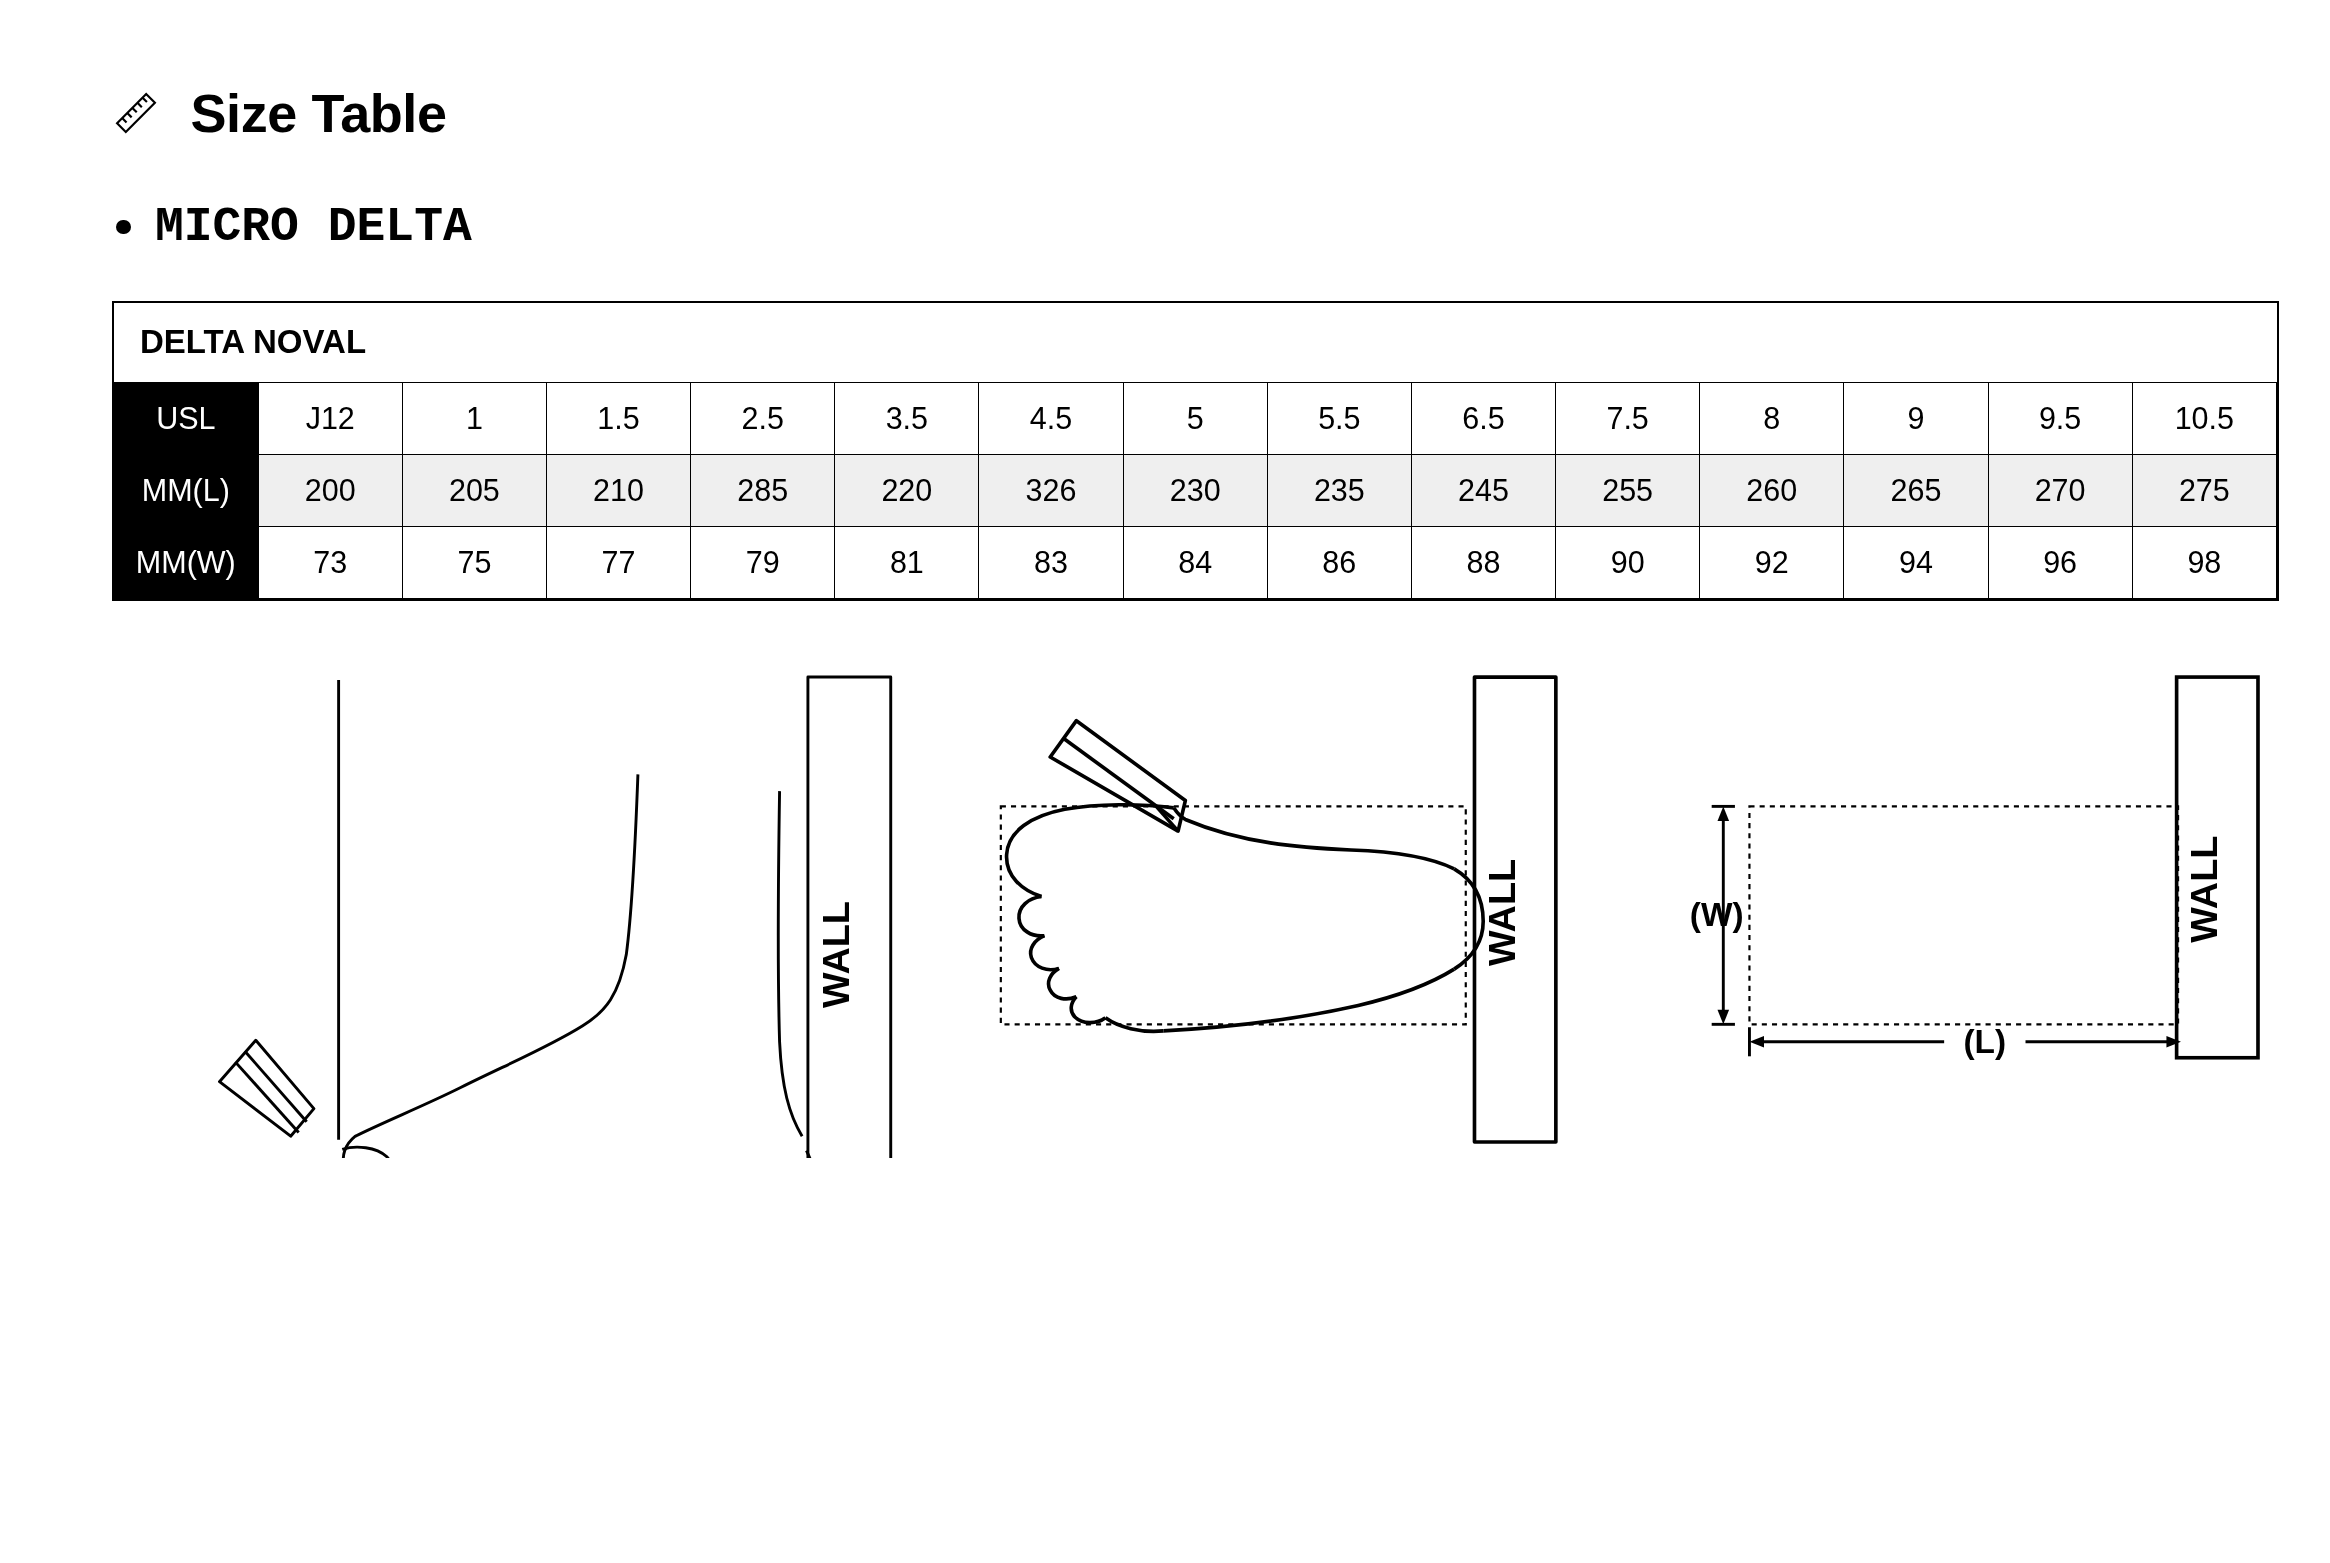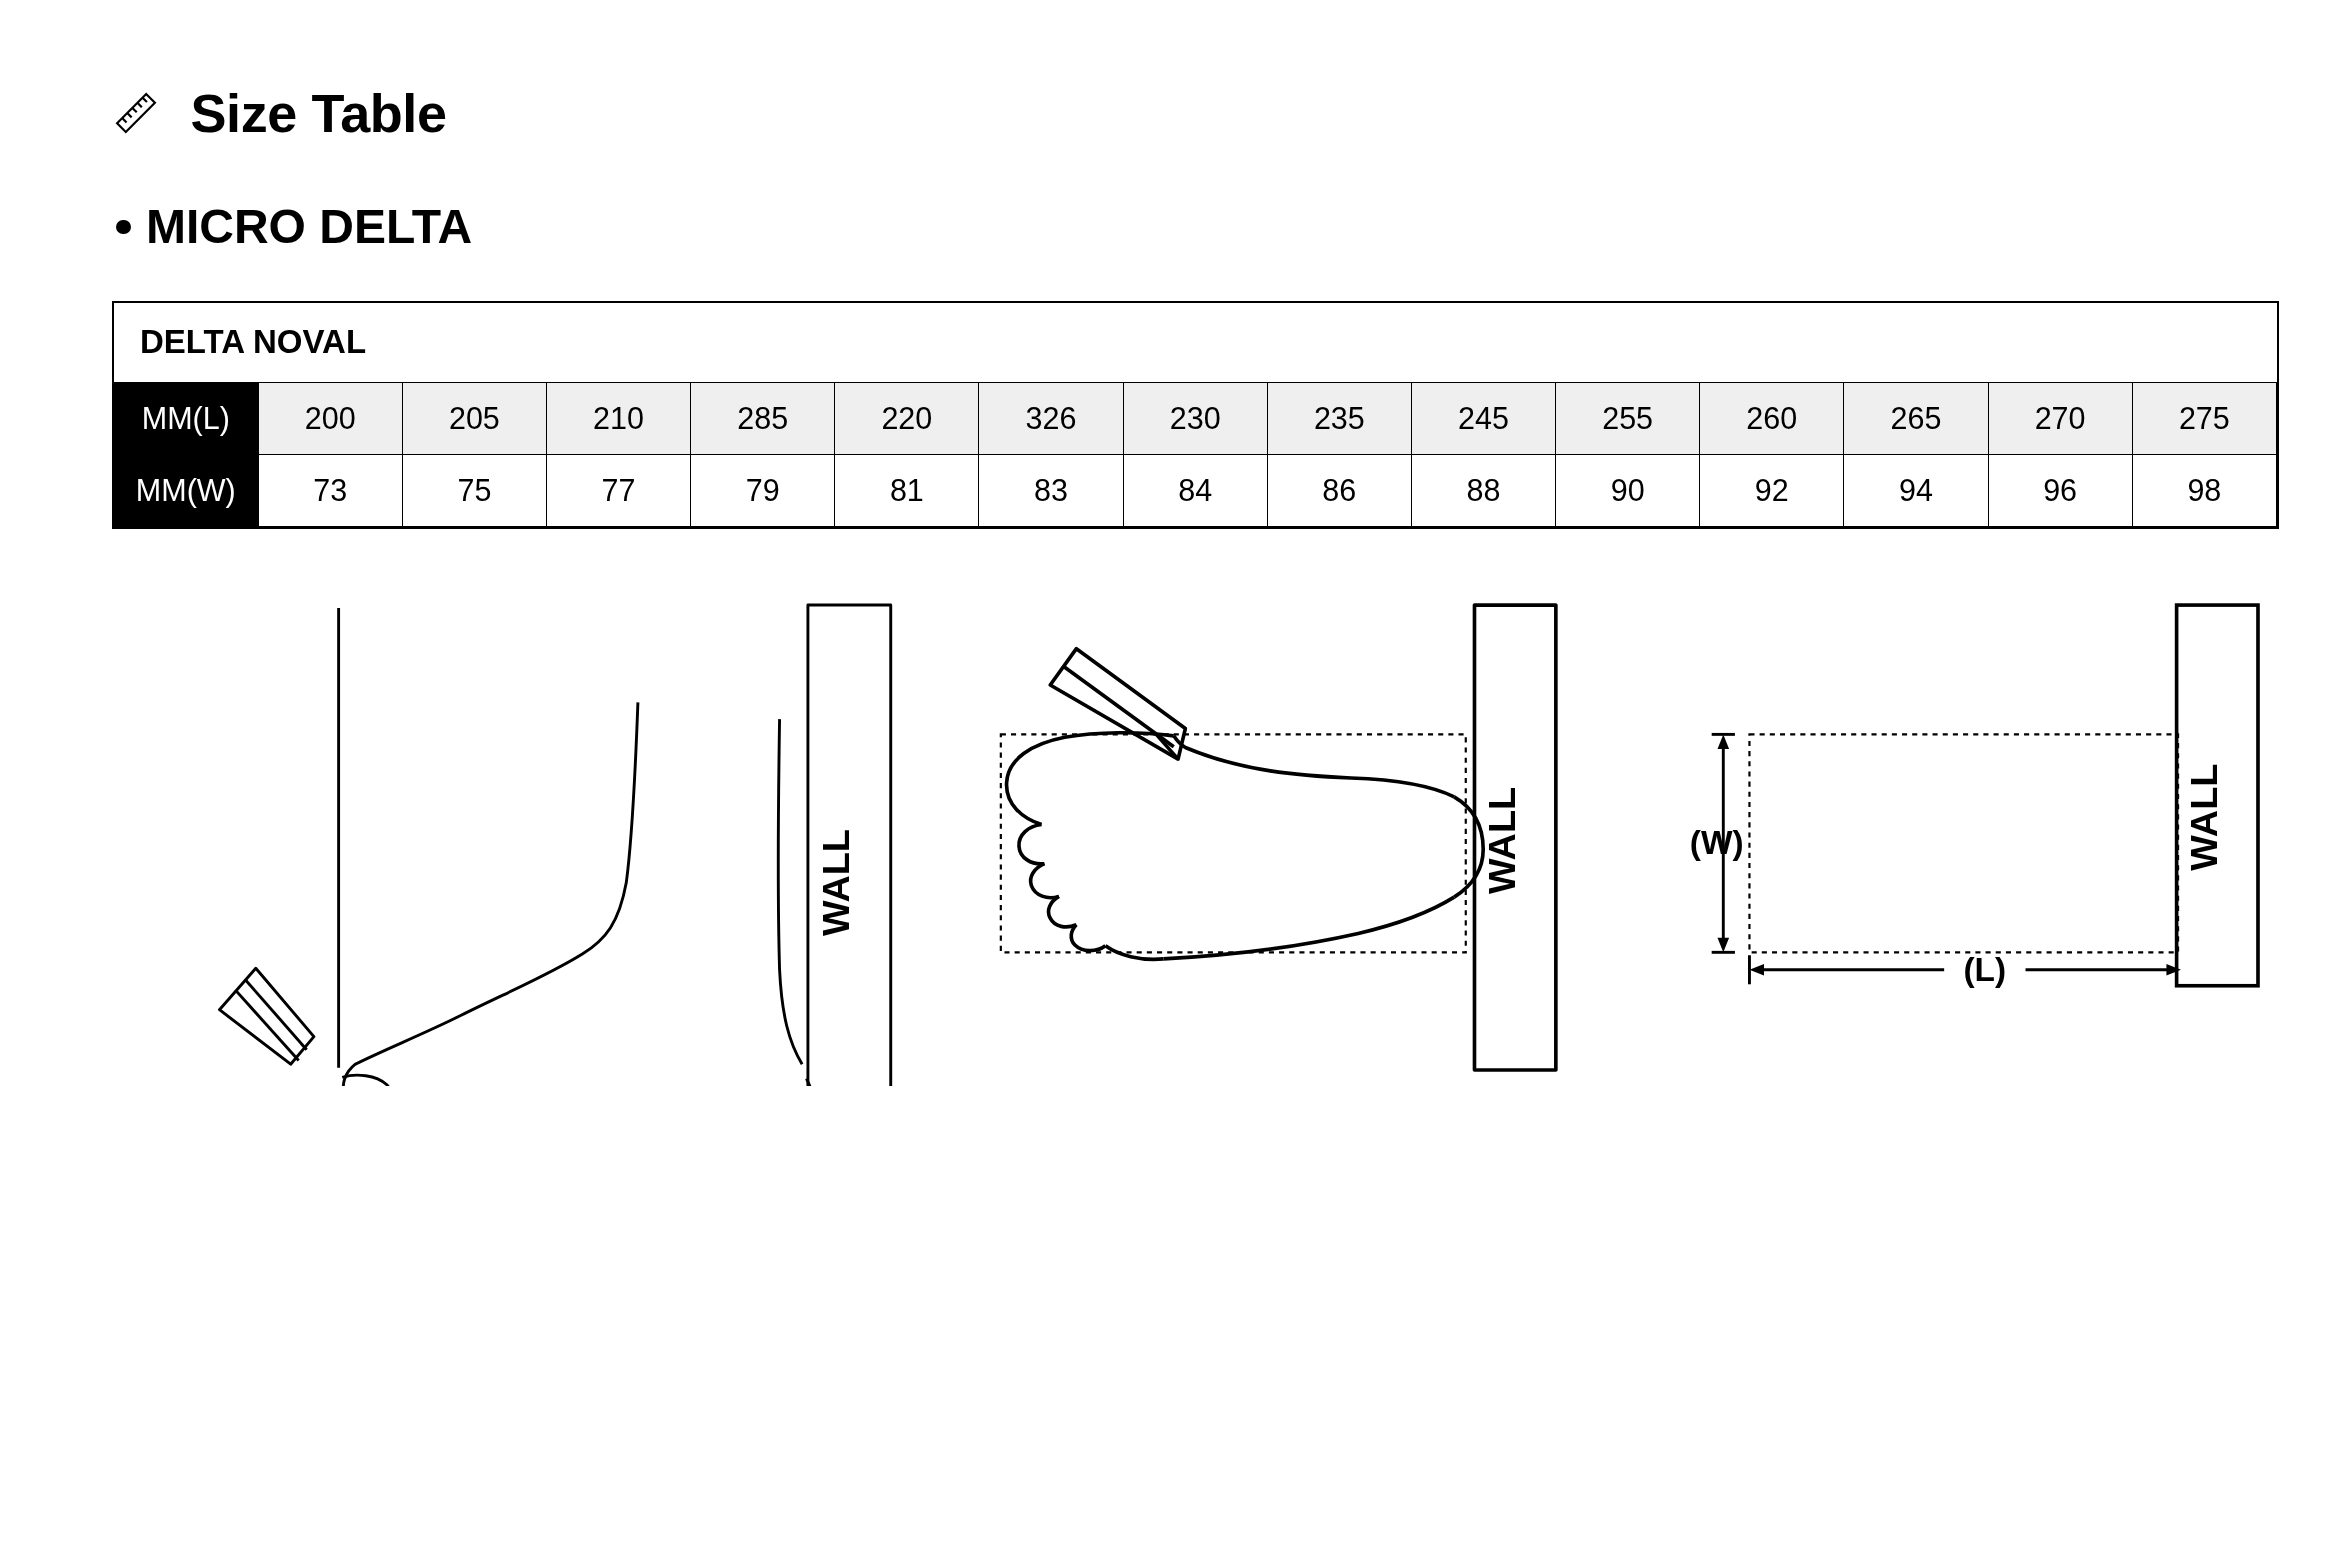--- a/index.html
+++ b/index.html
@@ -30,23 +30,24 @@
     font-size: 54px;
     font-weight: bold;
     letter-spacing: -0.4px;
     line-height: 1;
     white-space: nowrap;
   }
 
   .subtitle-row {
     display: flex;
     align-items: center;
-    gap: 15px;
+    gap: 24px;
     margin-top: 45px;
     height: 58px;
+    font-family: Liberation Mono, monospace;
   }
   .bullet {
     width: 14.5px; height: 14.5px;
     border-radius: 50%;
     background: #000;
     flex: none;
     margin-left: 4.4px;
   }
   .subtitle {
     font-size: 48px;
@@ -141,20 +142,37 @@
   <div class="table-wrap">
     <table class="size-table">
       <tbody>
         <tr>
           <td class="caption-cell" colspan="15">DELTA NOVAL</td>
         </tr>
 
 
 
 
+        <tr class="plain">
+          <td class="row-label">USL</td>
+          <td class="data-cell">J12</td>
+          <td class="data-cell">1</td>
+          <td class="data-cell">1.5</td>
+          <td class="data-cell">2.5</td>
+          <td class="data-cell">3.5</td>
+          <td class="data-cell">4.5</td>
+          <td class="data-cell">5</td>
+          <td class="data-cell">5.5</td>
+          <td class="data-cell">6.5</td>
+          <td class="data-cell">7.5</td>
+          <td class="data-cell">8</td>
+          <td class="data-cell">9</td>
+          <td class="data-cell">9.5</td>
+          <td class="data-cell">10.5</td>
+        </tr>
 
         <tr class="shaded">
           <td class="row-label">MM(L)</td>
           <td class="data-cell">200</td>
           <td class="data-cell">205</td>
           <td class="data-cell">210</td>
           <td class="data-cell">285</td>
           <td class="data-cell">220</td>
           <td class="data-cell">326</td>
           <td class="data-cell">230</td>

